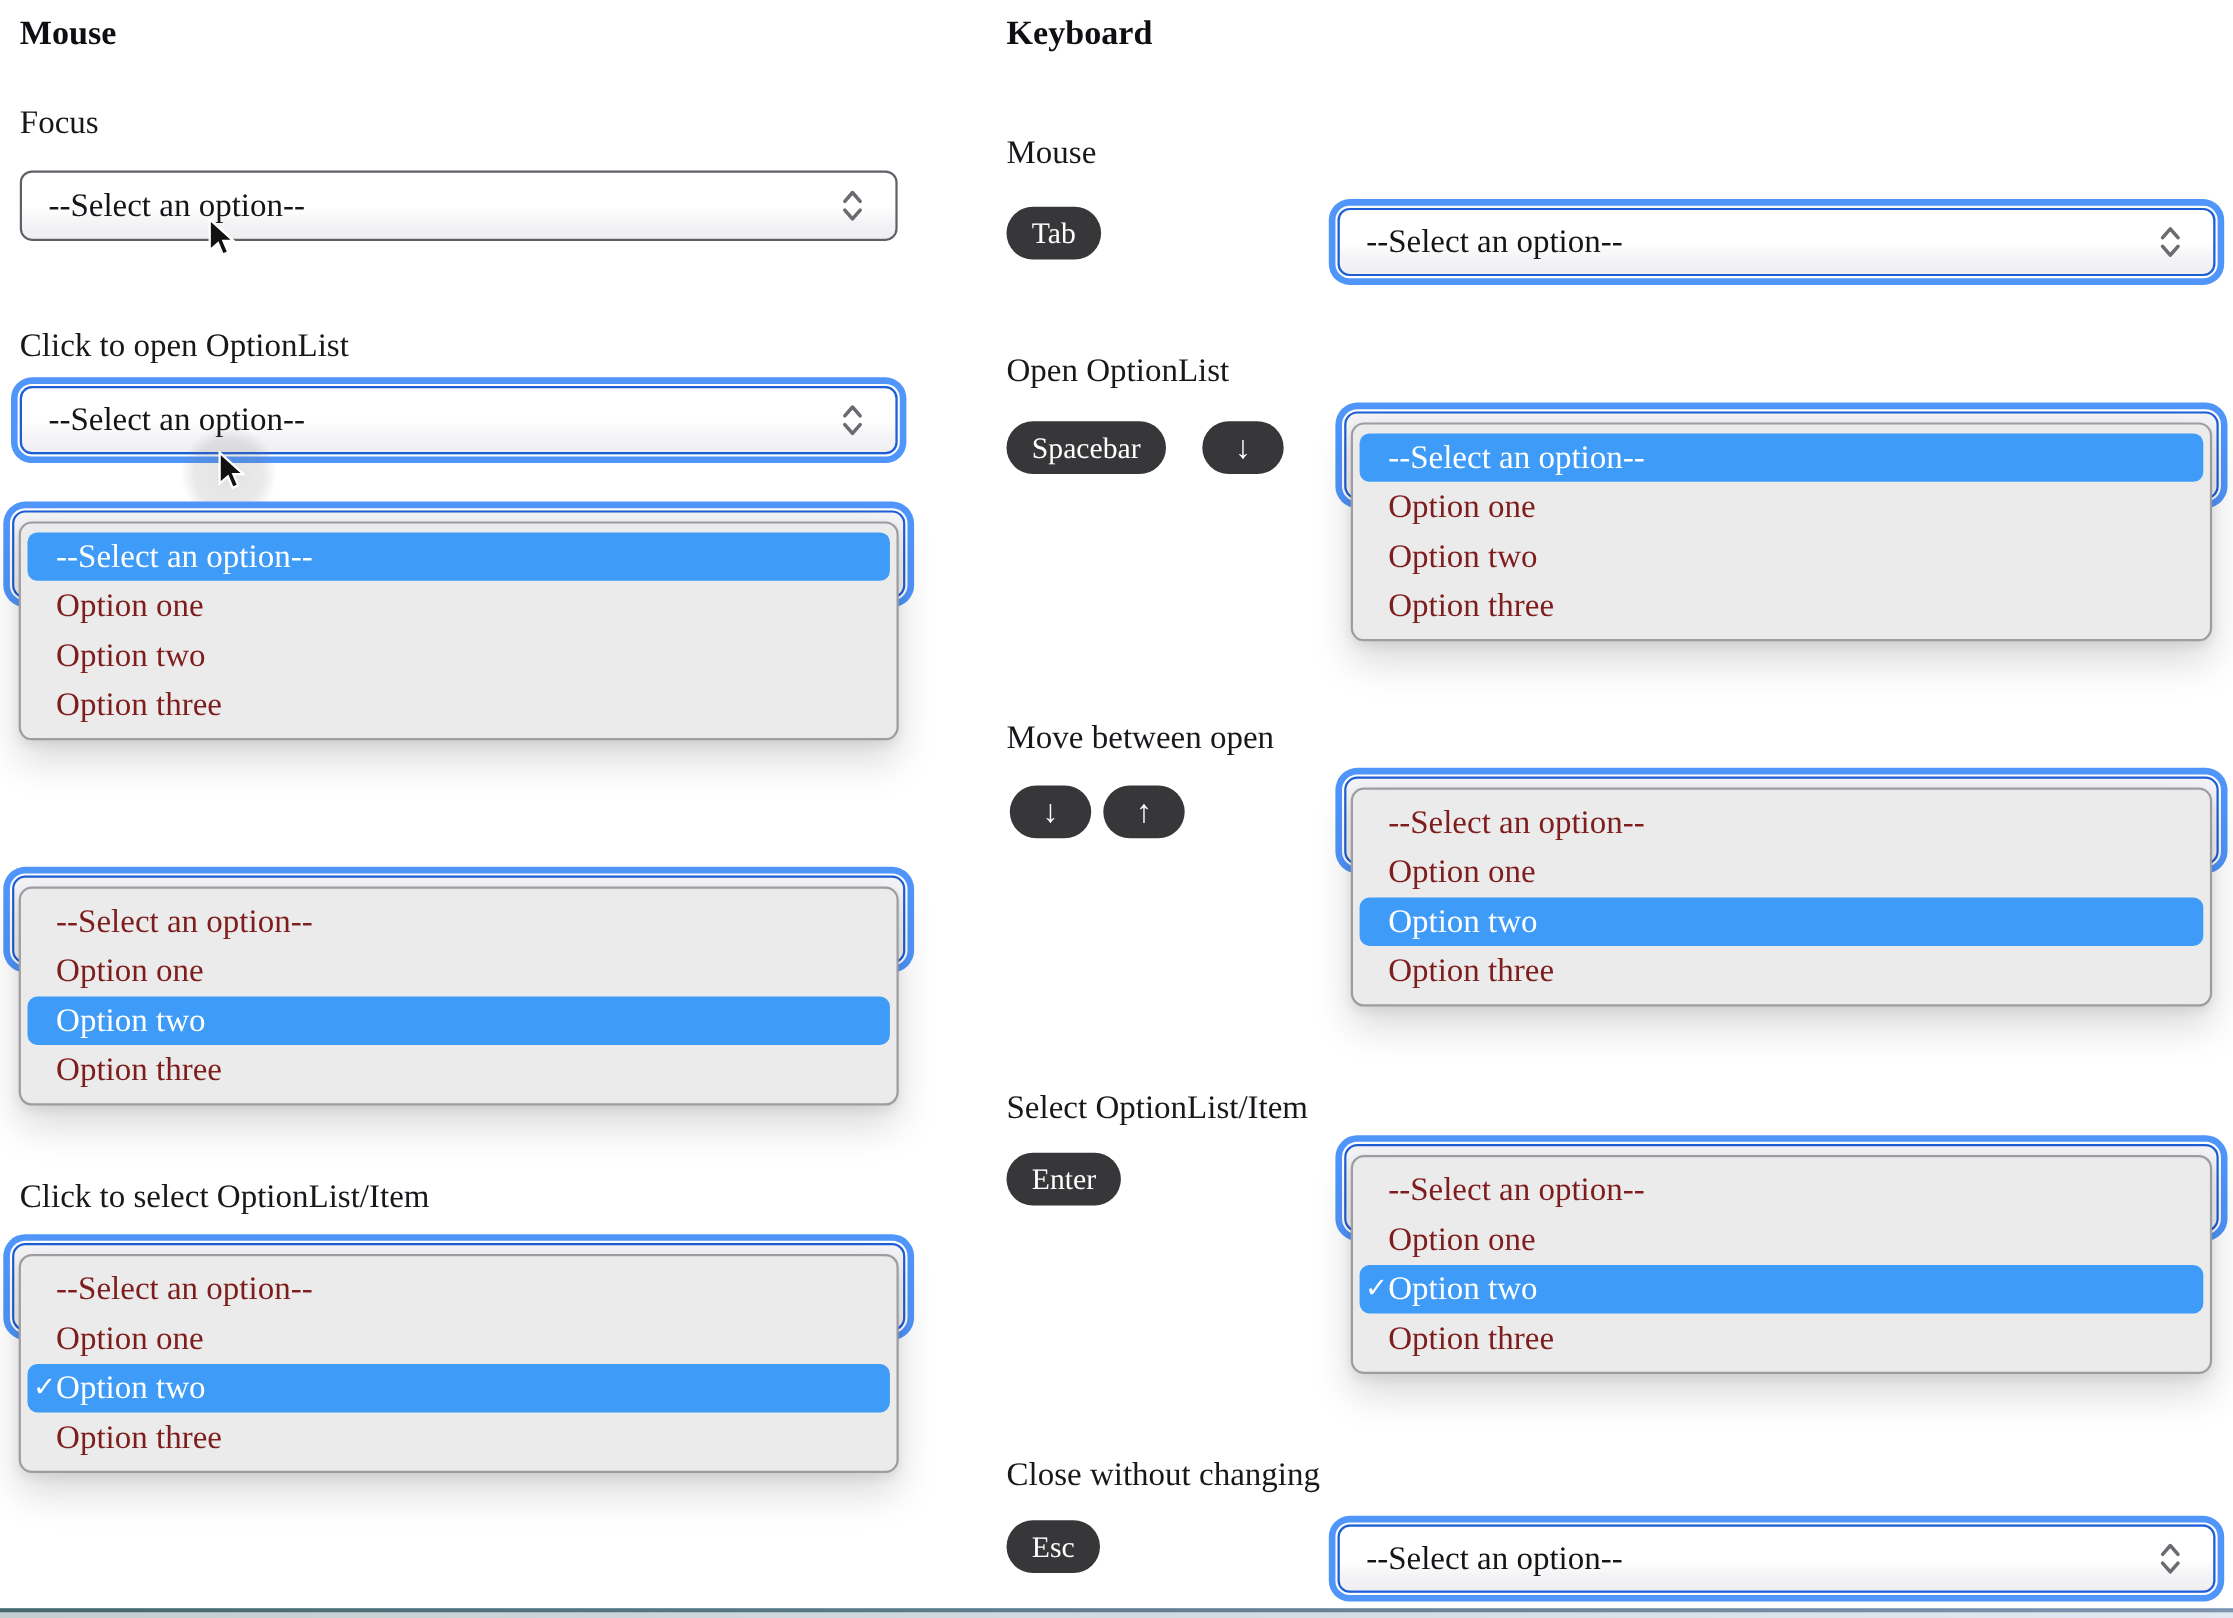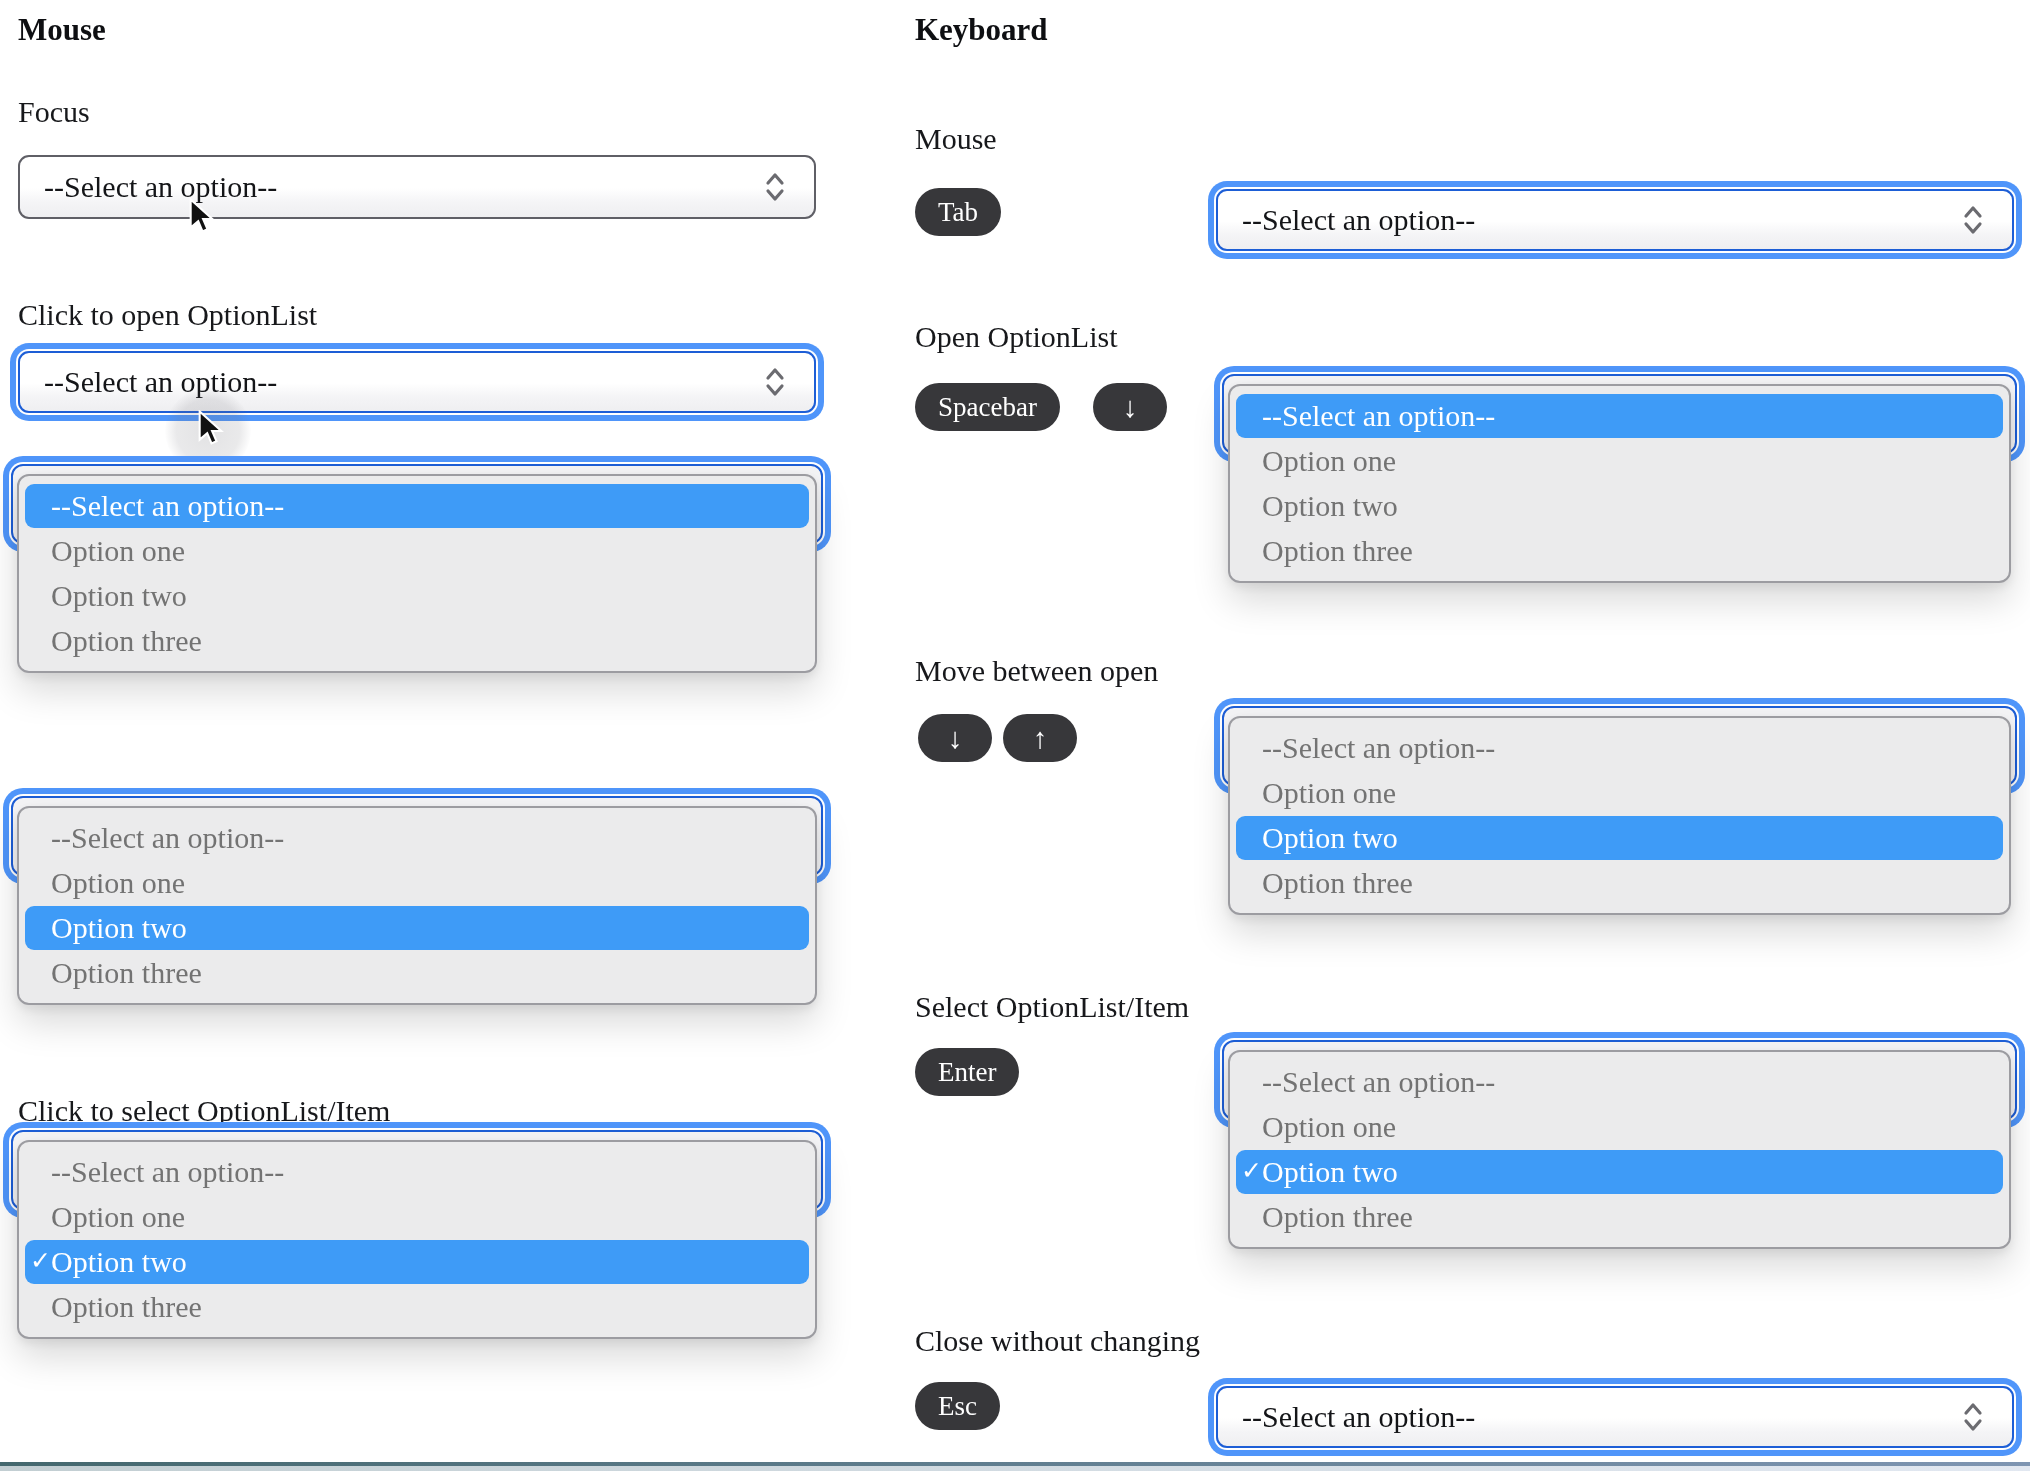--- a/index.html
+++ b/index.html
@@ -35,21 +35,21 @@
   }
   .listbox{
     position:relative;z-index:1;box-sizing:border-box;
     background:#ebebec;border:2px solid #9c9ca1;border-radius:12px;
     padding:8px 6px;
     box-shadow:0 18px 36px rgba(0,0,0,0.15),0 4px 10px rgba(0,0,0,0.07);
   }
   .opt{
     position:relative;height:44px;margin-bottom:1px;border-radius:9px;
     display:flex;align-items:center;padding-left:26px;
-    font-size:30px;color:#737373;white-space:nowrap;
+    font-size:30px;color:#7f1d1d;white-space:nowrap;
   }
   .opt:last-child{margin-bottom:0;}
   .opt.selected{background:#3e9bf7;color:#ffffff;}
   .opt .check{
     position:absolute;left:5px;top:50%;transform:translateY(-54%);
     font-size:25px;color:#ffffff;font-weight:normal;
   }
 
   
   .pill{
@@ -141,21 +141,21 @@
         </div>
       <div class="opt">
           <span>Option three</span>
         </div>
     </div>
   </div>
   <svg class="cursor" style="left:262px;top:928px;" width="36" height="40" viewBox="0 0 24 27">
     <path d="M3 1 L3 20 L8.1 15.6 L11 22.6 L14.4 21.1 L11.4 14.2 L17.6 14.2 Z" fill="#111" stroke="#fff" stroke-width="1.4"></path>
   </svg>
 
-  <div class="abs h2" style="left:18px;top:1094px;">Click to select OptionList/Item</div>
+  <div class="abs h2" style="left:18px;top:1071px;">Click to select OptionList/Item</div>
   <div class="open-select" style="left:17px;top:1140px;width:800px;">
     <div class="backing"></div>
     <div class="listbox">
       <div class="opt">
           <span>--Select an option--</span>
         </div>
       <div class="opt">
           <span>Option one</span>
         </div>
       <div class="opt selected">

